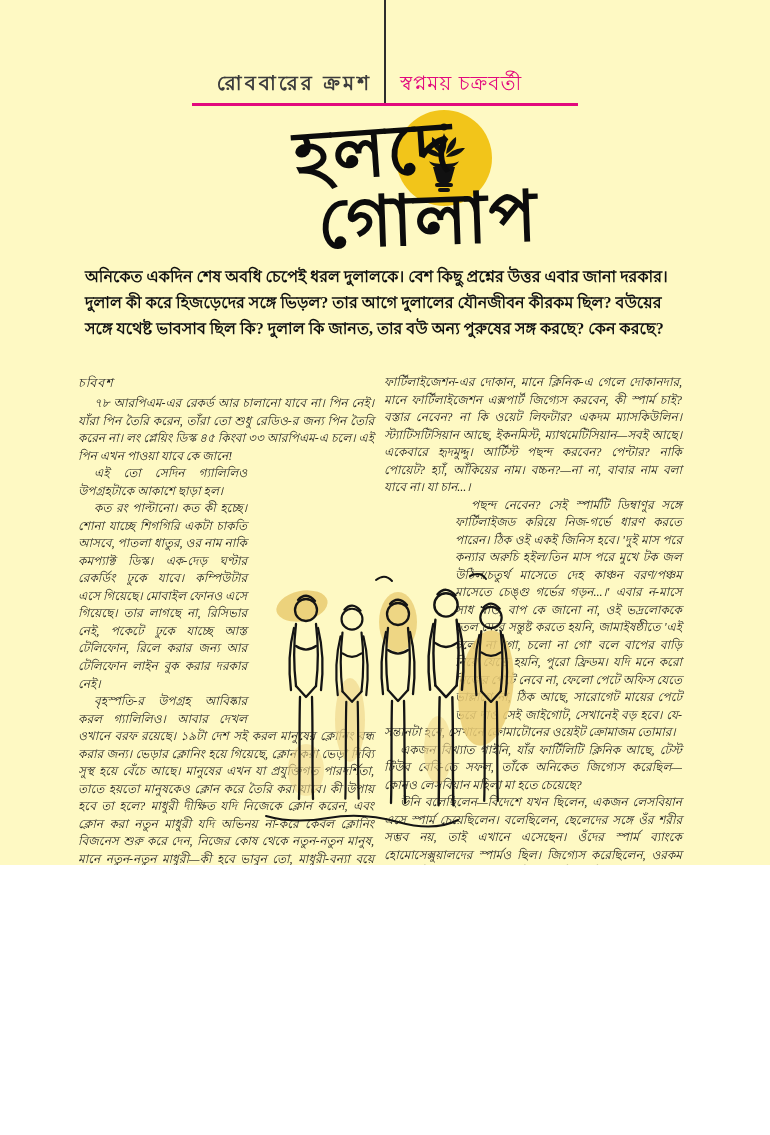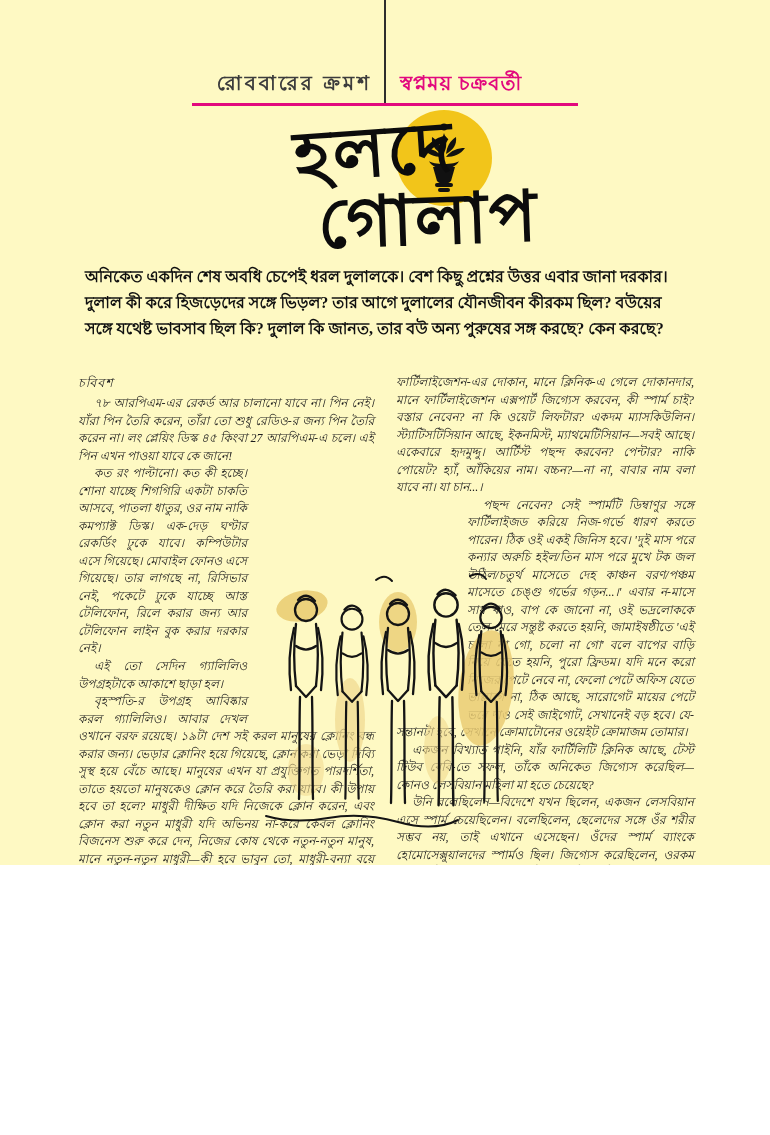--- a/index.html
+++ b/index.html
@@ -11,21 +11,21 @@
   }
   
   .top-rule{ position:absolute; left:384px; top:0; width:2px; height:104px; background:#2e2e2e; }
   .header-series{
     position:absolute; left:150px; top:68px; width:222px; text-align:right;
     font-size:20px; letter-spacing:3px; color:#3c3c3c; font-weight:600;
     font-family:"Liberation Sans", sans-serif;
   }
   .header-author{
     position:absolute; left:400px; top:68px; width:220px;
-    font-size:20px; letter-spacing:1px; font-weight:700;
+    font-size:20px; letter-spacing:1px; font-weight:400;
     font-family:"Liberation Sans", sans-serif;
   }
   .header-rule{ position:absolute; left:192px; top:103px; width:386px; height:3px; }
   
   .title-badge{
     position:absolute; left:396px; top:110px; width:96px; height:96px; border-radius:50%;
     display:flex; align-items:center; justify-content:center;
   }
   .title-w1{
     position:absolute; left:294px; top:118px; font-size:70px; line-height:1;
@@ -36,21 +36,21 @@
     font-weight:bold; transform:rotate(-2deg); color:#0c0c0c; letter-spacing:2px;
   }
   
   .intro{
     position:absolute; left:85px; top:264px; width:600px;
     font-size:16px; font-weight:bold; line-height:1.62; text-align:left; color:#101010;
   }
   
   .col{ position:absolute; top:374px; font-size:12px; line-height:1.46; text-align:justify; color:#1c1c1c;font-style:italic; }
   .col-left{ left:78px; width:296px; }
-  .col-right{ left:396px; width:298px; }
+  .col-right{ left:384px; width:298px; }
   .col p{ text-indent:16px; margin:0; }
   .col p.noindent{ text-indent:0; }
   .chap{ font-size:12.5px; letter-spacing:1px; margin-bottom:3px; color:#222; }
   .spacer-r{ float:right; width:120px; height:252px; margin-left:7px; }
   .spacer-l{ float:left; width:64px; height:212px; margin-right:7px; }
   
   .illustration{ position:absolute; left:248px; top:570px; width:292px; height:268px; }
   
   .page-number{ position:absolute; left:5px; top:1000px; font-size:12px; color:#222; }
   .masthead-vert{
@@ -85,24 +85,24 @@
       </g>
     </svg>
   </div>
   <div class="title-w1">হলদে</div>
   <div class="title-w2">গোলাপ</div>
 
   <p class="intro">অনিকেত একদিন শেষ অবধি চেপেই ধরল দুলালকে। বেশ কিছু প্রশ্নের উত্তর এবার জানা দরকার। দুলাল কী করে হিজড়েদের সঙ্গে ভিড়ল? তার আগে দুলালের যৌনজীবন কীরকম ছিল? বউয়ের সঙ্গে যথেষ্ট ভাবসাব ছিল কি? দুলাল কি জানত, তার বউ অন্য পুরুষের সঙ্গ করছে? কেন করছে?</p>
 
   <div class="col col-left">
     <div class="chap">চবিবশ</div>
-    <p>৭৮ আরপিএম-এর রেকর্ড আর চালানো যাবে না। পিন নেই। যাঁরা পিন তৈরি করেন, তাঁরা তো শুধু রেডিও-র জন্য পিন তৈরি করেন না। লং প্লেয়িং ডিস্ক ৪৫ কিংবা 27 আরপিএম-এ চলে। এই পিন এখন পাওয়া যাবে কে জানে!</p>
+    <p>৭৮ আরপিএম-এর রেকর্ড আর চালানো যাবে না। পিন নেই। যাঁরা পিন তৈরি করেন, তাঁরা তো শুধু রেডিও-র জন্য পিন তৈরি করেন না। লং প্লেয়িং ডিস্ক ৪৫ কিংবা ৩৩ আরপিএম-এ চলে। এই পিন এখন পাওয়া যাবে কে জানে!</p>
     <div class="spacer-r"></div>
+    <p>এই তো সেদিন গ্যালিলিও উপগ্রহটাকে আকাশে ছাড়া হল।</p>
     <p>কত রং পাল্টানো। কত কী হচ্ছে। শোনা যাচ্ছে শিগগিরি একটা চাকতি আসবে, পাতলা ধাতুর, ওর নাম নাকি কমপ্যাক্ট ডিস্ক। এক-দেড় ঘণ্টার রেকর্ডিং ঢুকে যাবে। কম্পিউটার এসে গিয়েছে। মোবাইল ফোনও এসে গিয়েছে। তার লাগছে না, রিসিভার নেই, পকেটে ঢুকে যাচ্ছে আস্ত টেলিফোন, রিলে করার জন্য আর টেলিফোন লাইন বুক করার দরকার নেই।</p>
-    <p>এই তো সেদিন গ্যালিলিও উপগ্রহটাকে আকাশে ছাড়া হল।</p>
     <p>বৃহস্পতি-র উপগ্রহ আবিষ্কার করল গ্যালিলিও। আবার দেখল ওখানে বরফ রয়েছে। ১৯টা দেশ সই করল মানুষের ক্লোনিং বন্ধ করার জন্য। ভেড়ার ক্লোনিং হয়ে গিয়েছে, ক্লোন করা ভেড়া দিব্যি সুস্থ হয়ে বেঁচে আছে। মানুষের এখন যা প্রযুক্তিগত পারদর্শিতা, তাতে হয়তো মানুষকেও ক্লোন করে তৈরি করা যাবে। কী উপায় হবে তা হলে? মাধুরী দীক্ষিত যদি নিজেকে ক্লোন করেন, এবং ক্লোন করা নতুন মাধুরী যদি অভিনয় না-করে কেবল ক্লোনিং বিজনেস শুরু করে দেন, নিজের কোষ থেকে নতুন-নতুন মানুষ, মানে নতুন-নতুন মাধুরী—কী হবে ভাবুন তো, মাধুরী-বন্যা বয়ে যাবে। এমনিতে তো এখনই স্পার্ম ব্যাংক হয়ে গিয়েছে। কোনও মহিলা যদি মা হতে চান, এ জন্য আর যৌন-প্রক্রিয়ার দরকার নেই। প্রক্রিয়া না-বলে 'ক্রীড়া' বলাই ভাল। প্রক্রিয়া তো একটা দরকার। ডিম্বাণুটাকে নিষিক্ত করতে হবে তো। ওটা নারী-শরীরের গভীরেই ফ্যালোপিয়ান টিউব-এ না-হয়ে টেস্ট টিউবেও হতে পারে।</p>
   </div>
 
   <div class="col col-right">
     <p class="noindent">ফার্টিলাইজেশন-এর দোকান, মানে ক্লিনিক-এ গেলে দোকানদার, মানে ফার্টিলাইজেশন এক্সপার্ট জিগ্যেস করবেন, কী স্পার্ম চাই? বস্তার নেবেন? না কি ওয়েট লিফটার? একদম ম্যাসকিউলিন। স্ট্যাটিসটিসিয়ান আছে, ইকনমিস্ট, ম্যাথমেটিসিয়ান—সবই আছে। একেবারে হৃদমুদ্দু। আর্টিস্ট পছন্দ করবেন? পেন্টার? নাকি পোয়েট? হ্যাঁ, আঁকিয়ের নাম। বচ্চন?—না না, বাবার নাম বলা যাবে না। যা চান...।</p>
     <div class="spacer-l"></div>
     <p>পছন্দ নেবেন? সেই স্পার্মটি ডিম্বাণুর সঙ্গে ফার্টিলাইজড করিয়ে নিজ-গর্ভে ধারণ করতে পারেন। ঠিক ওই একই জিনিস হবে। 'দুই মাস পরে কন্যার অরুচি হইল/তিন মাস পরে মুখে টক জল উঠিল/চতুর্থ মাসেতে দেহ কাঞ্চন বরণ/পঞ্চম মাসেতে চেঙ্গু গর্ভের গড়ন...।' এবার ন-মাসে সাধ খাও, বাপ কে জানো না, ওই ভদ্রলোককে তেল মেরে সন্তুষ্ট করতে হয়নি, জামাইষষ্ঠীতে 'এই চলো না গো, চলো না গো' বলে বাপের বাড়ি নিয়ে যেতে হয়নি, পুরো ফ্রিডম। যদি মনে করো নিজের পেটে নেবে না, ফেলো পেটে অফিস যেতে ভাল্লাগে না, ঠিক আছে, সারোগেট মায়ের পেটে ভরে দাও সেই জাইগোট, সেখানেই বড় হবে। যে-সন্তানটা হবে, সেখানে ক্রোমাটোনের ওয়েইট ক্রোমাজম তোমার।</p>
     <p>একজন বিখ্যাত গাইনি, যাঁর ফার্টিলিটি ক্লিনিক আছে, টেস্ট টিউব বেবি-তে সফল, তাঁকে অনিকেত জিগ্যেস করেছিল—কোনও লেসবিয়ান মহিলা মা হতে চেয়েছে?</p>
     <p>উনি বলেছিলেন—বিদেশে যখন ছিলেন, একজন লেসবিয়ান এসে স্পার্ম চেয়েছিলেন। বলেছিলেন, ছেলেদের সঙ্গে ওঁর শরীর সম্ভব নয়, তাই এখানে এসেছেন। ওঁদের স্পার্ম ব্যাংকে হোমোসেক্সুয়ালদের স্পার্মও ছিল। জিগ্যেস করেছিলেন, ওরকম চলবে কি না...। সেই লেসবিয়ান মহিলা চিৎকার করে বলে উঠেছিলেন, ওন্নো-ও-ও। হোমোসেক্সুয়াল পুরুষের সন্তান হোমোসেক্সুয়াল হবে, এমন কোনও কথা অবশ্য নেই, এমনকী যমজ দুই ভাইয়ের একজন হোমো হলে অন্যজন না-ও হতে পারে, না-হওয়ার চান্স-ই বেশি, তবু সেই মহিলা চিৎকার করে উঠেছিলেন—নো...। অথচ দেখুন, উনি নিজে লেসবি। এদিকে বিজেপি ক্ষমতায় এসেছে। বিজেপি আর তার সঙ্গীসাথীরা ২৫১টা</p>
   </div>

